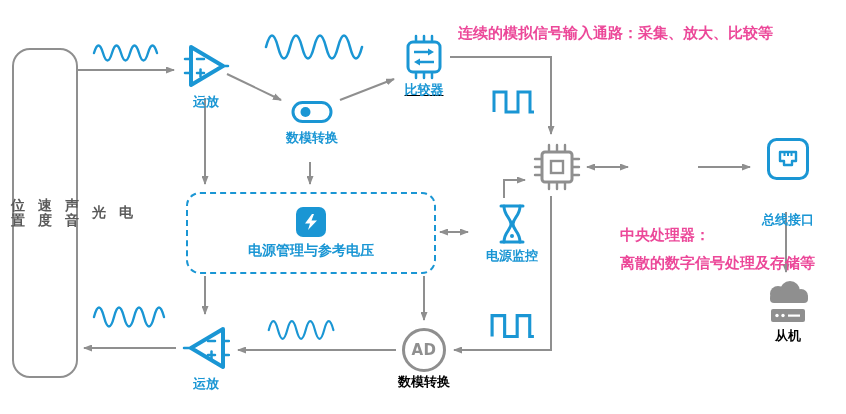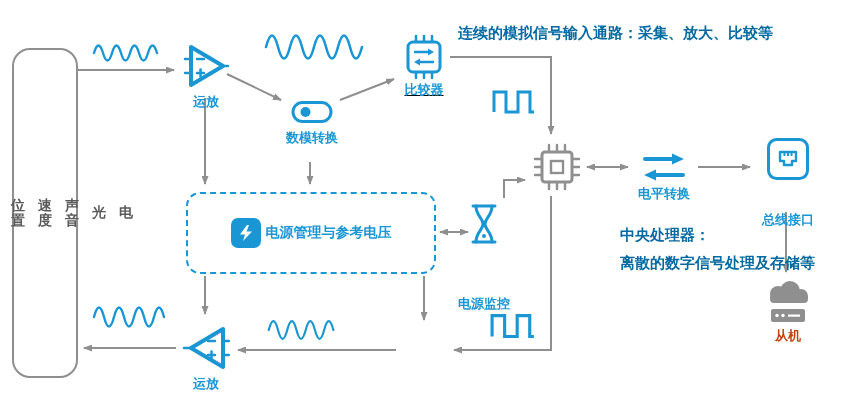--- a/index.html
+++ b/index.html
@@ -7,34 +7,34 @@
     position:relative;width:846px;height:414px;background:#fff;overflow:hidden;
     font-family:"DejaVu Sans","Liberation Sans",sans-serif;
   }
   svg{display:block;}
   .abs{position:absolute;}
   .node{position:absolute;display:flex;flex-direction:column;align-items:center;}
   .node-label{
     margin-top:3px;font-size:13px;font-weight:bold;color:#1a96d4;
     white-space:nowrap;line-height:1.15;
   }
-  .gray-label{color:#c2410c;}
+  .gray-label{color:#000000;}
   .sensor-box{
     position:absolute;left:12px;top:48px;width:62px;height:326px;
     border:2px solid #8f8f8f;border-radius:18px;background:#fff;
     display:flex;flex-direction:row;align-items:center;justify-content:center;gap:13px;
   }
   .sensor-item{font-size:14px;font-weight:bold;color:#595959;line-height:1.1;}
   .red-note{
-    position:absolute;font-size:15px;font-weight:bold;color:#0369a1;white-space:nowrap;
+    position:absolute;font-size:15px;font-weight:bold;color:#ec4899;white-space:nowrap;
   }
   .dashed-box{
     position:absolute;left:186px;top:192px;width:250px;height:82px;
     border:2px dashed #1a96d4;border-radius:14px;background:#fff;
-    display:flex;align-items:center;justify-content:center;gap:5px;
+    display:flex;flex-direction:column;align-items:center;justify-content:center;gap:5px;
     box-sizing:border-box;
   }
   .bolt-tile{
     width:30px;height:30px;background:#1a96d4;border-radius:7px;
     display:flex;align-items:center;justify-content:center;
   }
   .power-label{font-size:14px;font-weight:bold;color:#1a96d4;white-space:nowrap;}
   .dac-circle{
     width:44px;height:44px;border:3px solid #8f8f8f;border-radius:50%;background:#fff;
     display:flex;align-items:center;justify-content:center;
@@ -157,29 +157,20 @@
           <path d="M4,34 H11"></path>
         <path d="M41,18 H48"></path>
           <path d="M41,26 H48"></path>
           <path d="M41,34 H48"></path>
       </g>
       <rect x="11" y="11" width="30" height="30" rx="3" fill="#fff" stroke="#8f8f8f" stroke-width="3"></rect>
       <rect x="20" y="20" width="12" height="12" fill="none" stroke="#8f8f8f" stroke-width="2.4"></rect>
     </svg>
   </div>
 
-  <div class="node" style="left:632px;top:150px;width:64px;">
-    <svg width="44" height="34" viewBox="0 0 44 34">
-      <path d="M3,9 H30" stroke="#1a96d4" stroke-width="4" stroke-linecap="round" fill="none"></path>
-      <path d="M30,3.5 L42,9 L30,14.5 Z" fill="#1a96d4"></path>
-      <path d="M41,25 H14" stroke="#1a96d4" stroke-width="4" stroke-linecap="round" fill="none"></path>
-      <path d="M14,19.5 L2,25 L14,30.5 Z" fill="#1a96d4"></path>
-    </svg>
-    <span class="node-label">电平转换</span>
-  </div>
 
   <div class="node" style="left:756px;top:136px;width:64px;gap:28px;">
     <svg width="46" height="46" viewBox="0 0 46 46">
       <rect x="3.5" y="3.5" width="39" height="39" rx="8" fill="#fff" stroke="#1a96d4" stroke-width="3"></rect>
       <path d="M15,16 H31 V25 H27 V29 H19 V25 H15 Z" fill="none" stroke="#1a96d4" stroke-width="2.4" stroke-linejoin="round"></path>
       <g stroke="#1a96d4" stroke-width="2">
         <path d="M19.5,16 V20"></path>
           <path d="M23,16 V20"></path>
           <path d="M26.5,16 V20"></path>
       </g>
@@ -205,33 +196,39 @@
 
   <div class="dashed-box">
     <div class="bolt-tile">
       <svg width="18" height="18" viewBox="0 0 18 18">
         <path d="M10,1 L3,10.5 H8 L6,17 L15,7.5 H9.5 L12,1 Z" fill="#fff"></path>
       </svg>
     </div>
     <span class="power-label">电源管理与参考电压</span>
   </div>
 
-  <div class="node" style="left:452px;top:202px;width:64px;gap:48px;">
+  <div class="node" style="left:480px;top:202px;width:64px;">
     <svg width="40" height="44" viewBox="0 0 40 44">
       <g stroke="#1a96d4" stroke-width="3" fill="none" stroke-linecap="round">
         <path d="M9,4 H31"></path>
           <path d="M9,40 H31"></path>
         <path d="M12,4 C12,14 19,16 19,22 C19,28 12,30 12,40"></path>
         <path d="M28,4 C28,14 21,16 21,22 C21,28 28,30 28,40"></path>
       </g>
       <circle cx="20" cy="34" r="2" fill="#1a96d4"></circle>
     </svg>
     <span class="node-label">电源监控</span>
   </div>
 
+  <div class="node" style="left:392px;top:328px;width:64px;">
+    <div class="dac-circle">
+      <span>AD</span>
+    </div>
+    <span class="node-label gray-label">数模转换</span>
+  </div>
 
   <div class="node" style="left:178px;top:322px;width:56px;">
     <svg width="48" height="52" viewBox="0 0 48 52">
       <path d="M41,7 L9,26 L41,45 Z" fill="#fff" stroke="#1a96d4" stroke-width="4" stroke-linejoin="round"></path>
       <g stroke="#1a96d4" stroke-width="2.5" stroke-linecap="round">
         <path d="M26,19 H33"></path>
         <path d="M26,33 H33"></path>
           <path d="M29.5,29.5 V36.5"></path>
         <path d="M42,19 H47"></path>
           <path d="M42,33 H47"></path>

